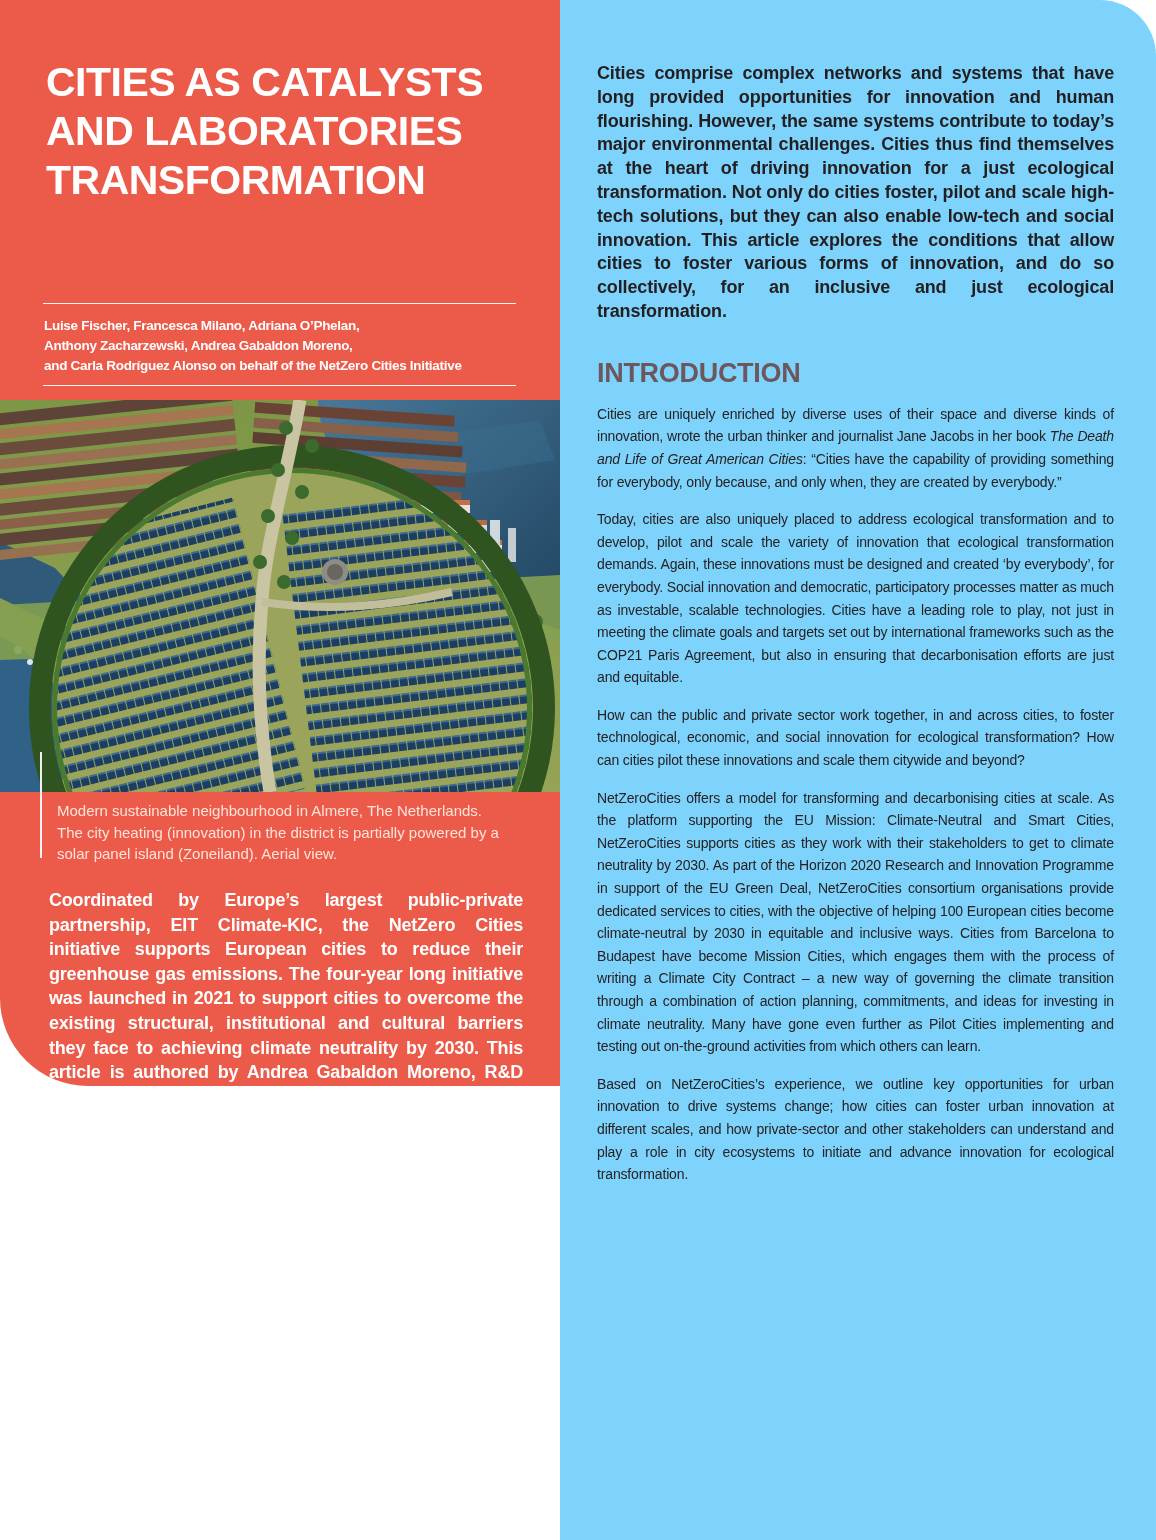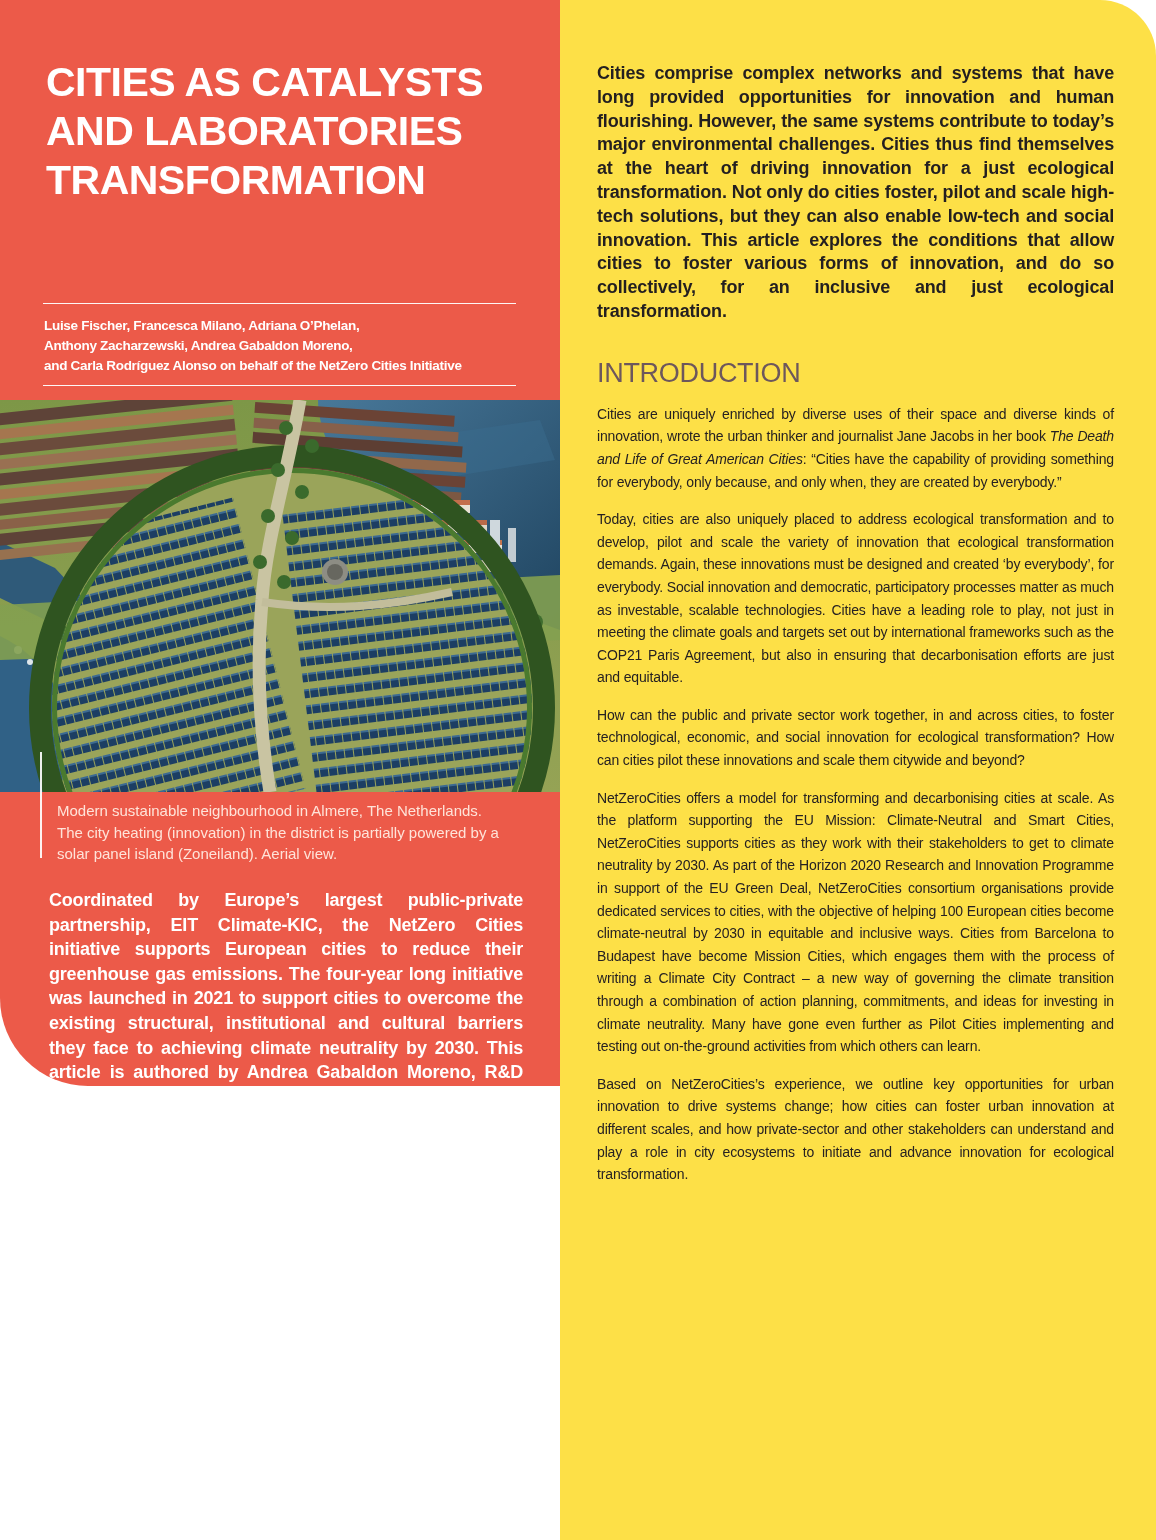--- a/index.html
+++ b/index.html
@@ -50,32 +50,32 @@
     color:#ffffff;font-weight:bold;font-size:18px;line-height:24.6px;
     letter-spacing:-0.2px;text-align:justify;
   }
   .page-number{
     position:absolute;left:44px;top:1490px;
     color:#ffffff;font-weight:bold;font-size:17px;
   }
   
   .pink-panel{
     position:absolute;left:560px;top:0;width:596px;height:1540px;
-    background:#fde047;
+    background:#7dd3fc;
     border-top-right-radius:56px;
     box-sizing:border-box;
     padding:62px 42px 0 37px;
   }
   .lead{
     margin:0;color:#231F20;font-weight:bold;
     font-size:18px;line-height:23.8px;letter-spacing:-0.15px;
     text-align:justify;
   }
   .section-heading{
-    margin:34px 0 0 0;color:#6D575C;font-weight:normal;
+    margin:34px 0 0 0;color:#6D575C;font-weight:bold;
     font-size:27px;line-height:30px;letter-spacing:-0.3px;
   }
   .body-para{
     margin:15px 0 0 0;color:#262122;font-weight:normal;
     font-size:14px;line-height:22.6px;letter-spacing:-0.15px;
     text-align:justify;
   }
   .body-para i{font-style:italic;}
 </style>
 </head>

